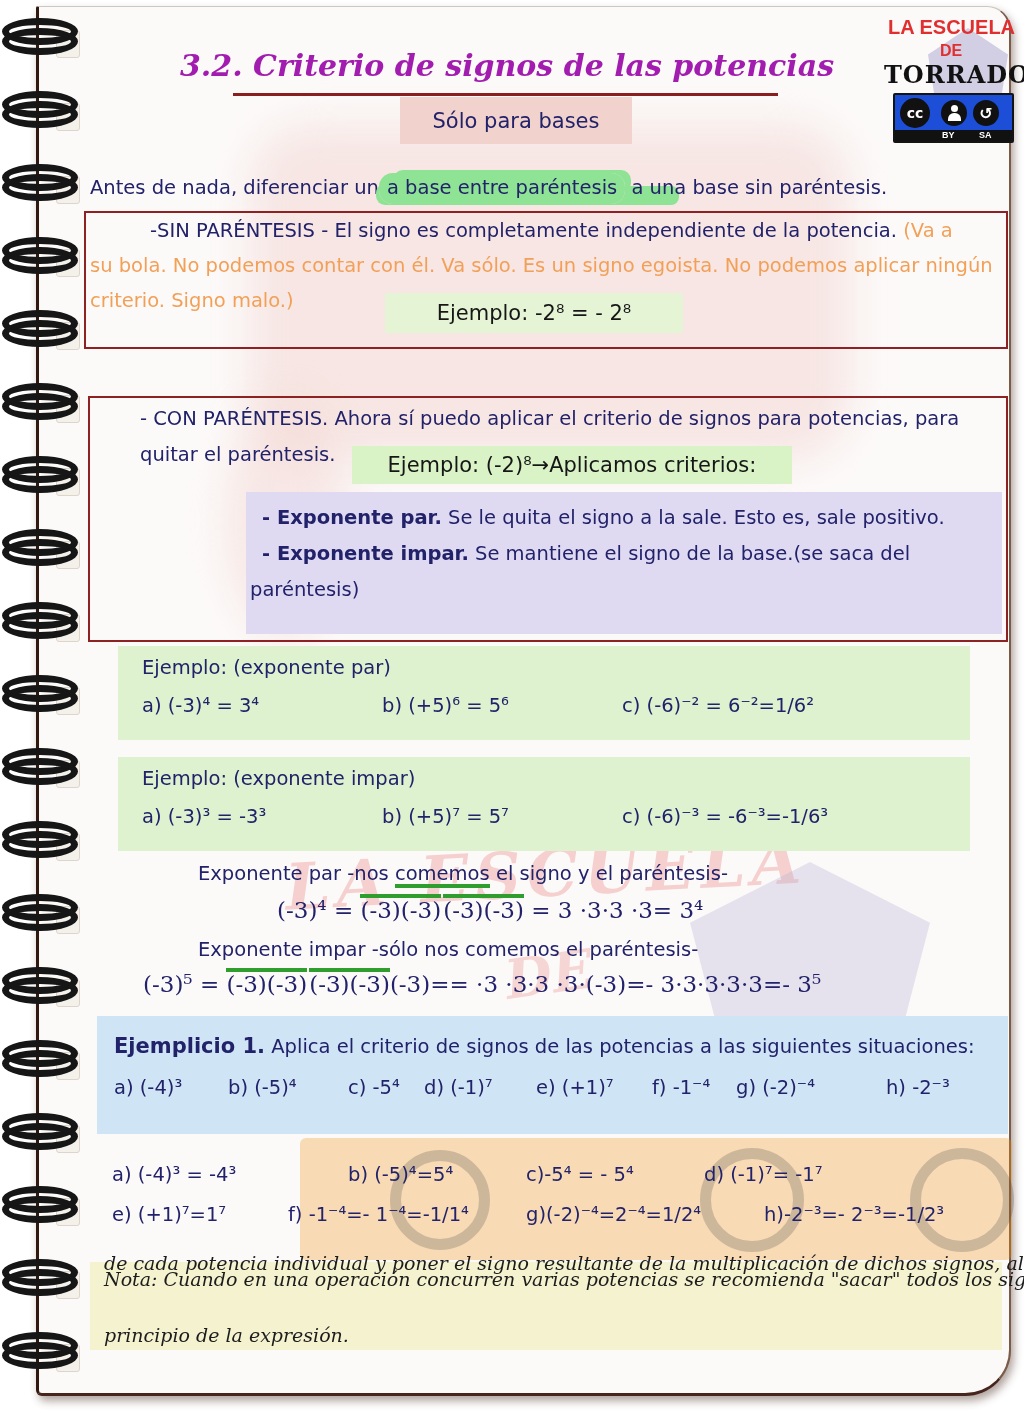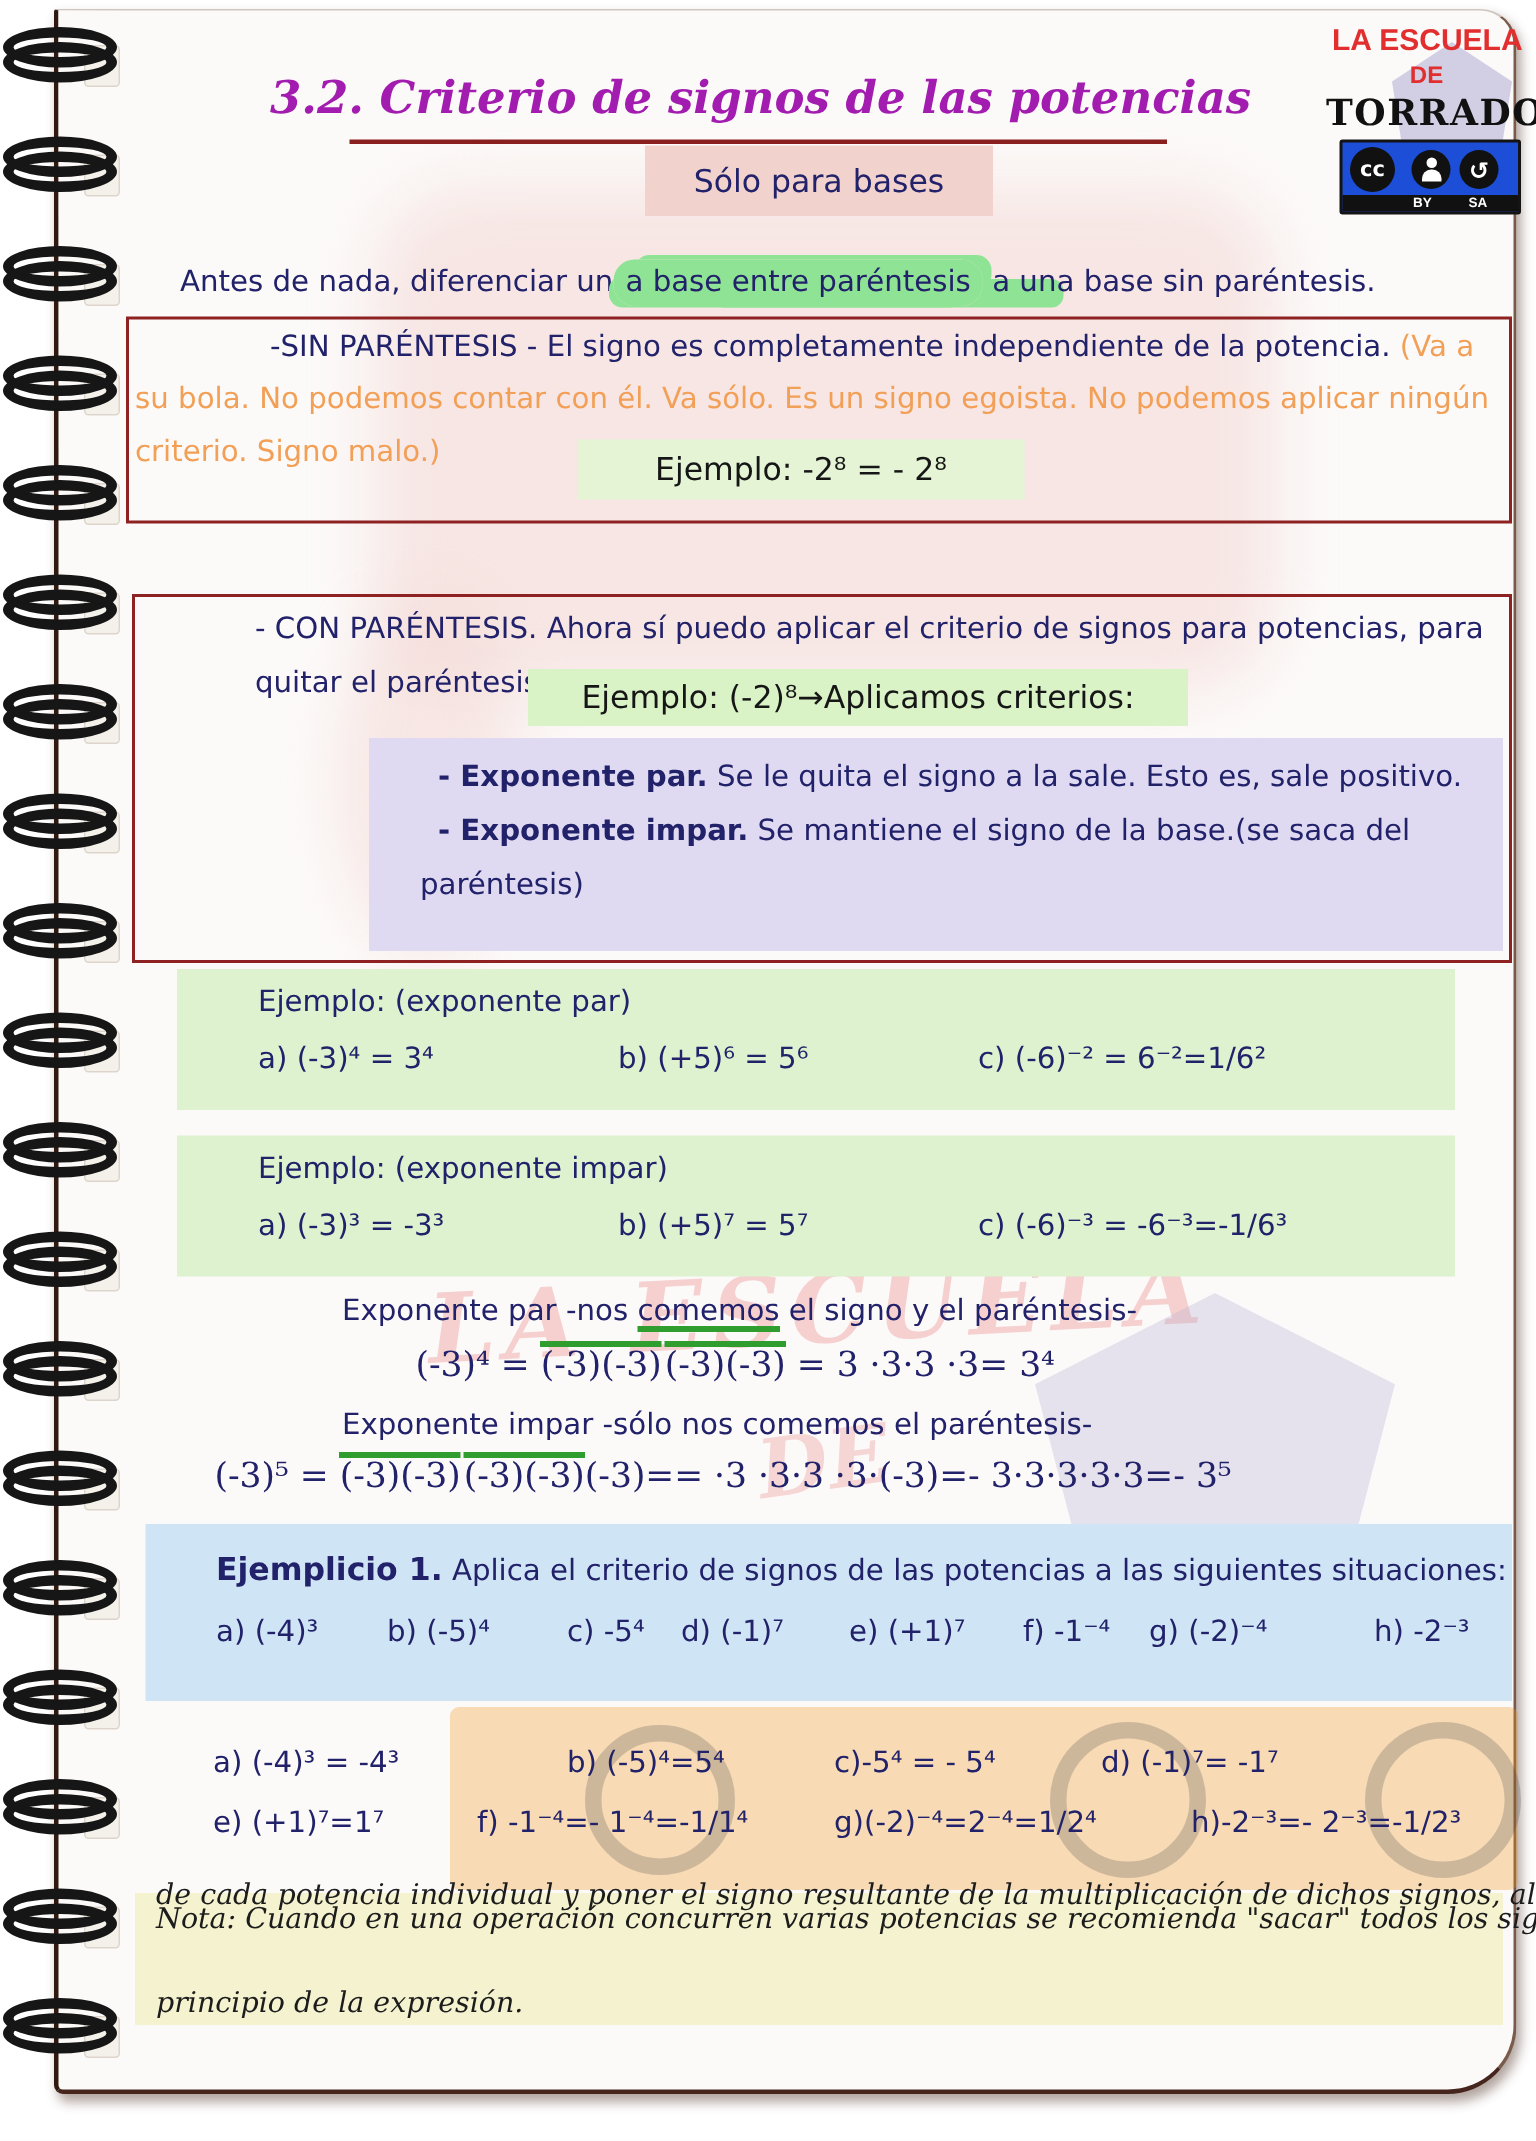--- a/index.html
+++ b/index.html
@@ -39,21 +39,21 @@
   #coils{position:absolute;left:0;top:0;width:90px;height:1427px;z-index:6;}
   .coil{position:absolute;left:2px;width:80px;height:44px;}
   .coil .hole{position:absolute;left:54px;top:12px;width:22px;height:26px;background:#f4f0ea;
               border:1px solid #ddd5cc;border-radius:3px;}
   .coil .ring{position:absolute;left:0;width:62px;height:13px;border:7px solid #161616;border-radius:50%;}
   .coil .r1{top:0;}
   .coil .r2{top:10px;}
 
   
   .abs{position:absolute;z-index:3;white-space:nowrap;}
-  .navy{color:#22226a;margin-left:30px;}
+  .navy{color:#22226a;}
   .orange{color:#f2a057;}
   .black{color:#161616;}
   .t19{font-size:19.5px;}
   .t21{font-size:21px;}
   .bold{font-weight:bold;}
   .center{text-align:center;}
 
   .redbox{position:absolute;border:2px solid #8e2222;z-index:3;}
   .fill{position:absolute;z-index:3;}
   .scribble{background:#8fe394;border-radius:14px;padding:3px 8px 5px 8px;

